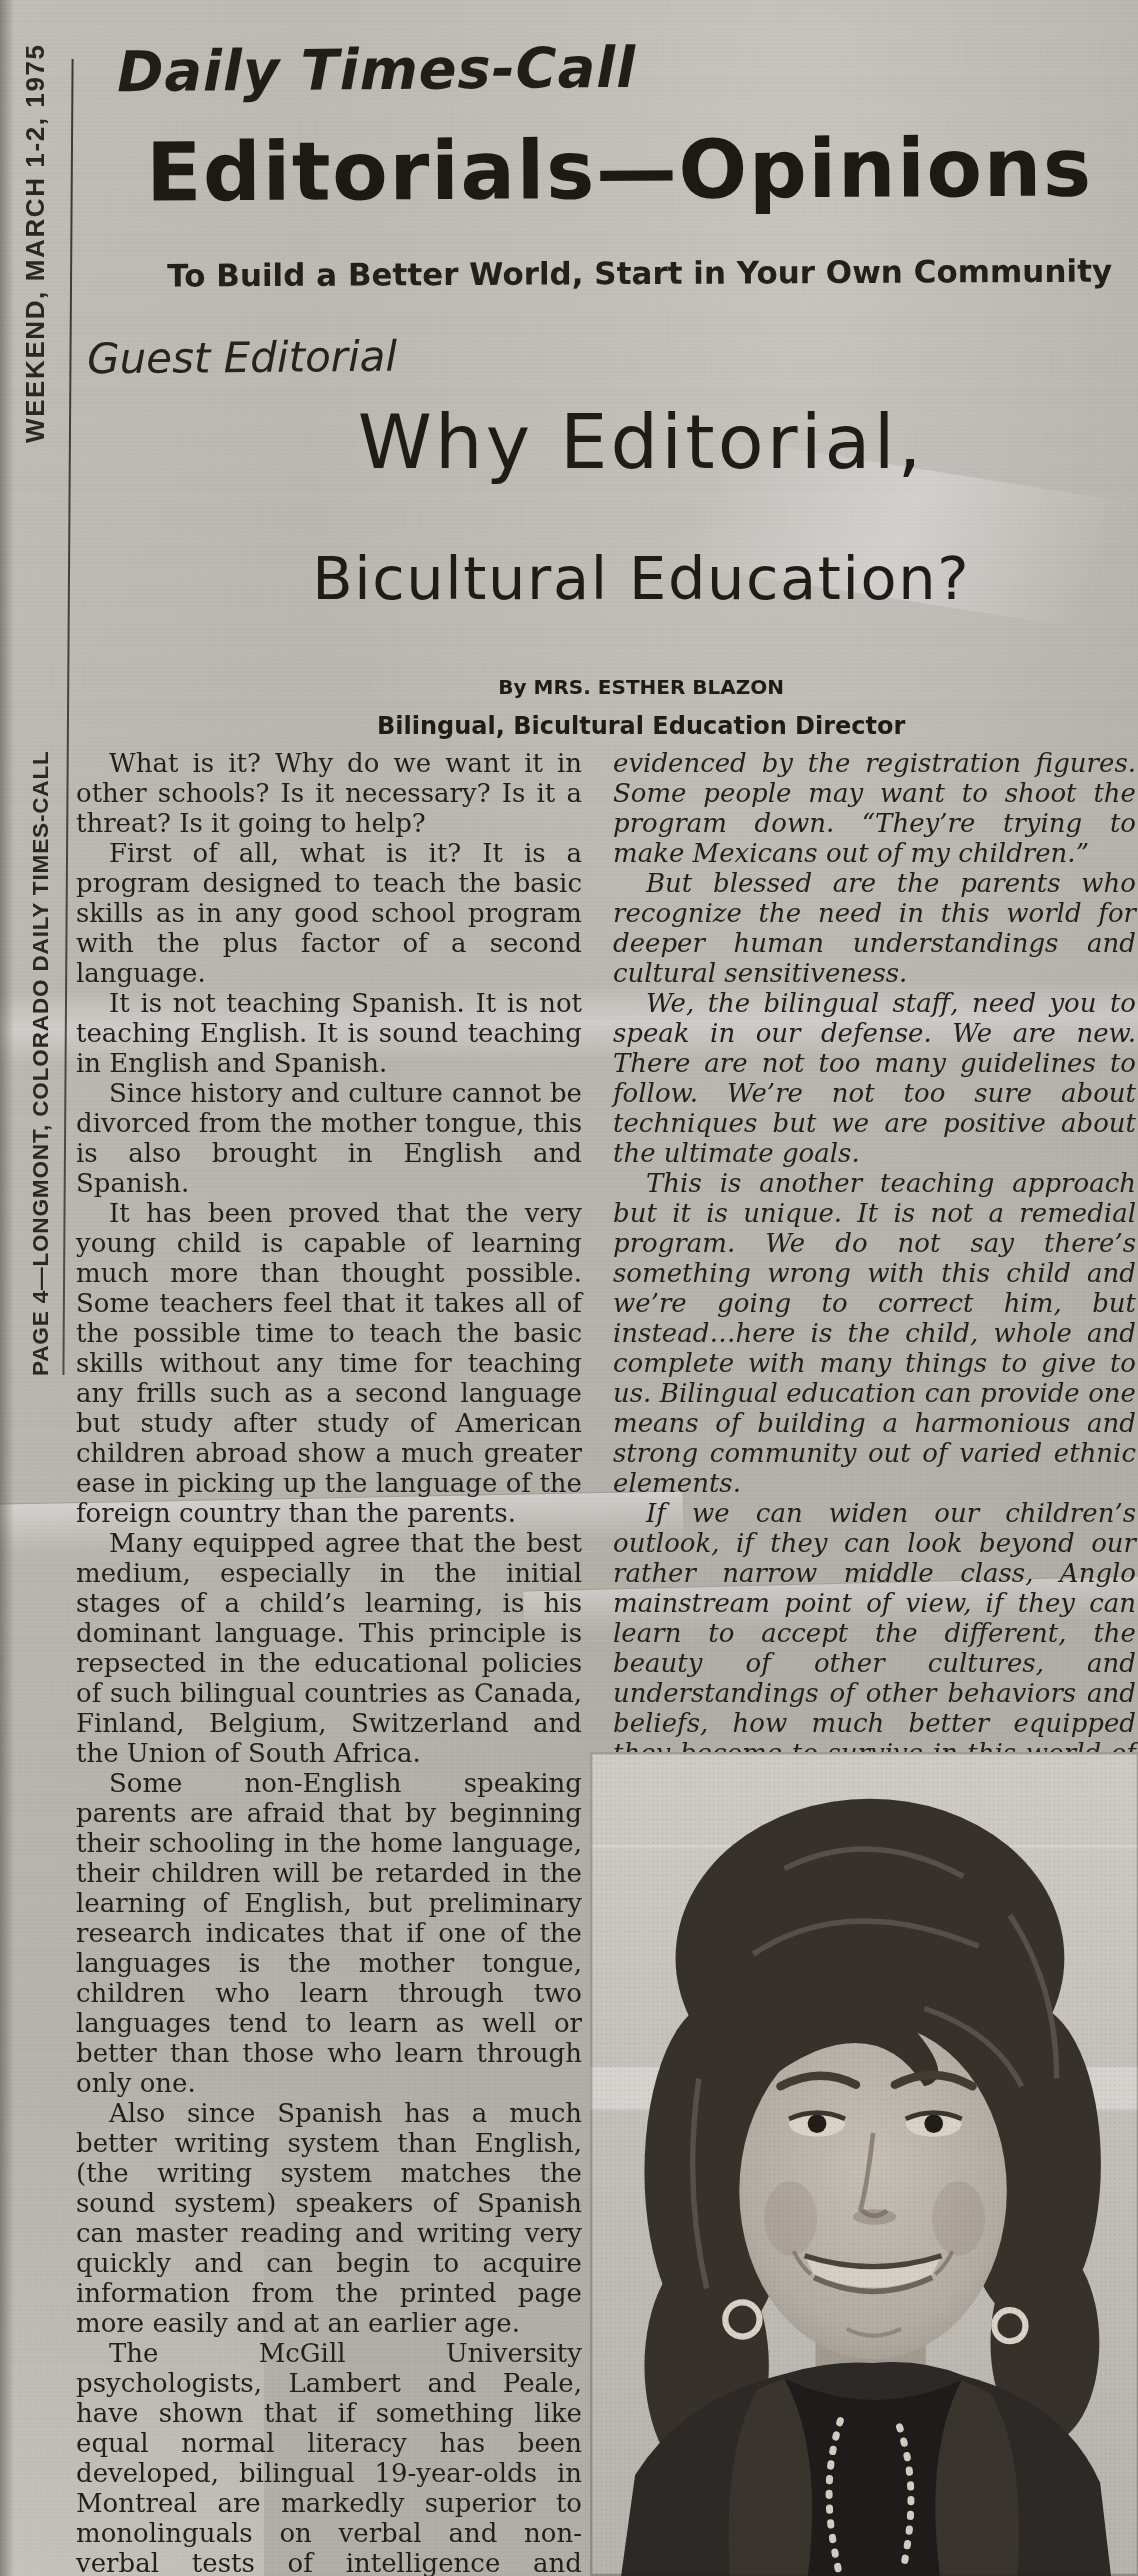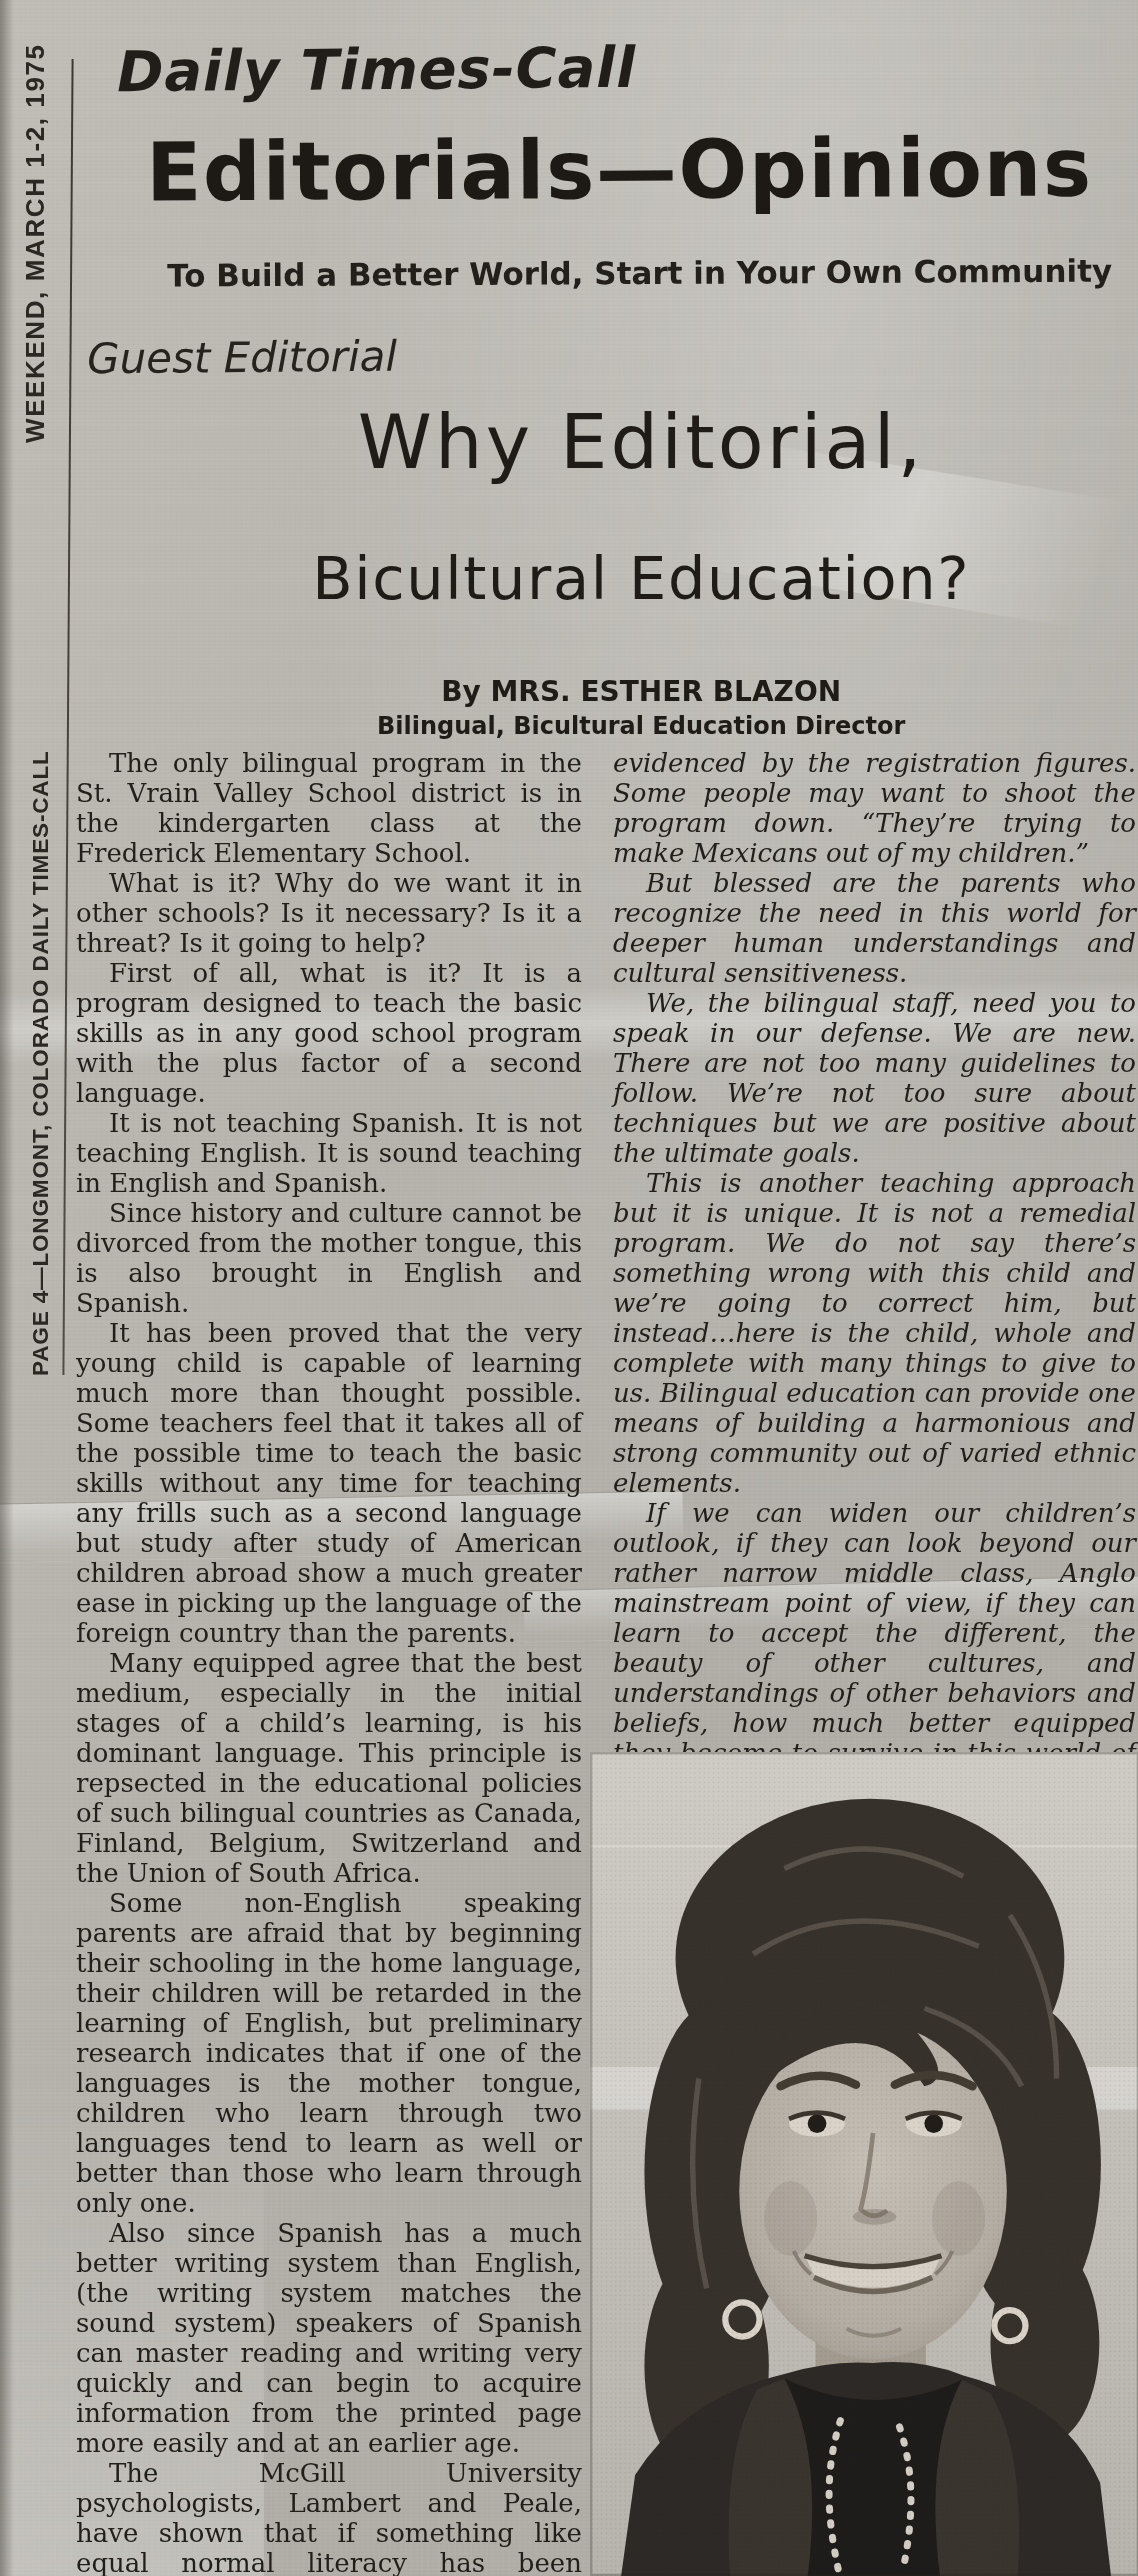--- a/index.html
+++ b/index.html
@@ -66,21 +66,21 @@
     font-family:"DejaVu Sans", sans-serif;font-style:italic;
     font-size:42px;color:#26221d;transform:rotate(-0.5deg);}
 
   .headline{position:absolute;left:148px;right:4.7px;text-align:center;
     font-family:"DejaVu Sans", sans-serif;font-weight:normal;
     color:#1f1c18;}
   .headline.h1{top:398px;font-size:75px;letter-spacing:3.1px;}
   .headline.h2{top:544px;font-size:59px;letter-spacing:1.6px;}
 
   .byline{position:absolute;left:148px;right:4.7px;top:675px;text-align:center;
-    font-family:"DejaVu Sans", sans-serif;font-weight:bold;font-size:28px;color:#1f1c18;}
+    font-family:"DejaVu Sans", sans-serif;font-weight:bold;font-size:20px;color:#1f1c18;}
   .byline-title{position:absolute;left:148px;right:4.7px;top:712px;text-align:center;
     font-family:"DejaVu Sans", sans-serif;font-weight:bold;font-size:24px;color:#1f1c18;}
 
   
   .col{position:absolute;top:748px;
     font-size:26px;line-height:30px;text-align:justify;
     color:#221f1b;}
   .col p{margin:0;text-indent:33px;}
   .col p.no-indent{text-indent:0;}
   .col.left{left:76px;width:506px;}
@@ -111,21 +111,20 @@
   <div class="section-title">Editorials—Opinions</div>
   <div class="tagline">To Build a Better World, Start in Your Own Community</div>
 
   <div class="kicker">Guest Editorial</div>
   <div class="headline h1">Why Editorial,</div>
   <div class="headline h2">Bicultural Education?</div>
   <div class="byline">By MRS. ESTHER BLAZON</div>
   <div class="byline-title">Bilingual, Bicultural Education Director</div>
 
   <div class="col left">
-    <p>The only bilingual program in the St. Vrain Valley School district is in the kindergarten class at the Frederick Elementary School.</p>
     <p>What is it? Why do we want it in other schools? Is it necessary? Is it a threat? Is it going to help?</p>
     <p>First of all, what is it? It is a program designed to teach the basic skills as in any good school program with the plus factor of a second language.</p>
     <p>It is not teaching Spanish. It is not teaching English. It is sound teaching in English and Spanish.</p>
     <p>Since history and culture cannot be divorced from the mother tongue, this is also brought in English and Spanish.</p>
     <p>It has been proved that the very young child is capable of learning much more than thought possible. Some teachers feel that it takes all of the possible time to teach the basic skills without any time for teaching any frills such as a second language but study after study of American children abroad show a much greater ease in picking up the language of the foreign country than the parents.</p>
     <p>Many equipped agree that the best medium, especially in the initial stages of a child’s learning, is his dominant language. This principle is repsected in the educational policies of such bilingual countries as Canada, Finland, Belgium, Switzerland and the Union of South Africa.</p>
     <p>Some non-English speaking parents are afraid that by beginning their schooling in the home language, their children will be retarded in the learning of English, but preliminary research indicates that if one of the languages is the mother tongue, children who learn through two languages tend to learn as well or better than those who learn through only one.</p>
     <p>Also since Spanish has a much better writing system than English, (the writing system matches the sound system) speakers of Spanish can master reading and writing very quickly and can begin to acquire information from the printed page more easily and at an earlier age.</p>
     <p>The McGill University psychologists, Lambert and Peale, have shown that if something like equal normal literacy has been developed, bilingual 19-year-olds in Montreal are markedly superior to monolinguals on verbal and non-verbal tests of intelligence and appear to have</p>
   </div>

